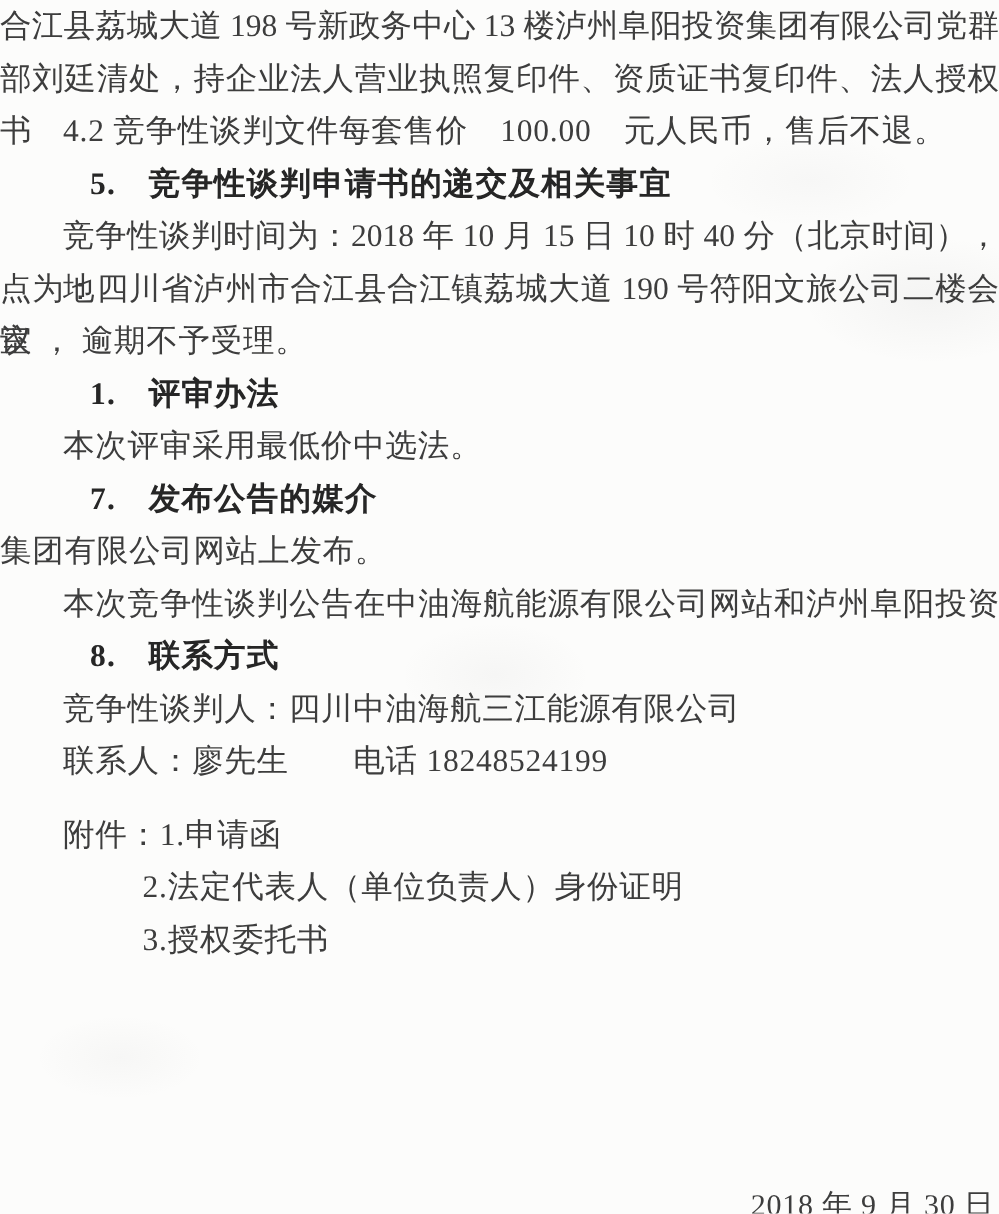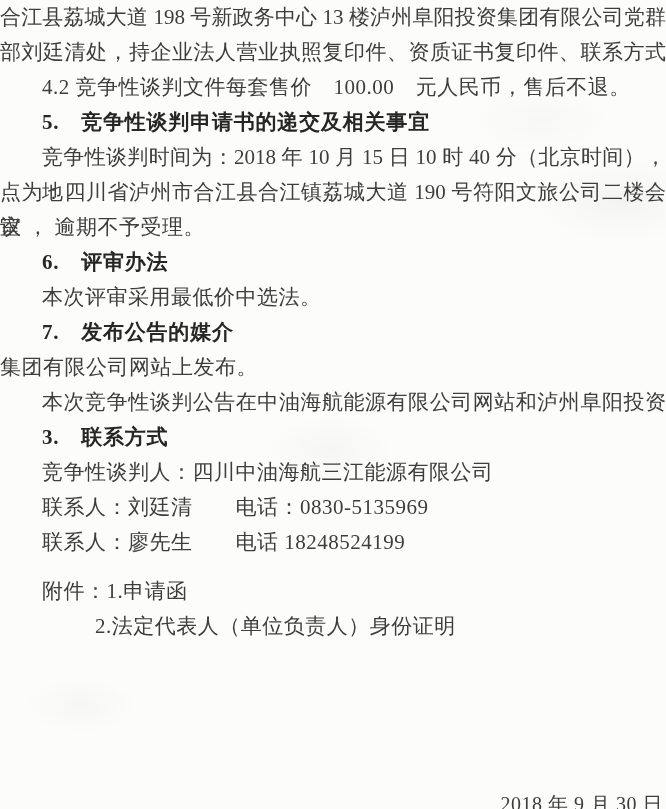--- a/index.html
+++ b/index.html
@@ -41,20 +41,21 @@
   .line.justify {
     letter-spacing: 0;
     white-space: normal;
     text-align: justify;
     text-align-last: justify;
   }
   .line.heading {
     font-weight: bold;
     color: var(--heading, #262626);
     letter-spacing: 0.8px;
+    margin-left: 18px;
   }
   .indent-0 { padding-left: 0; }
   .indent-1 { padding-left: 42px; }
   .indent-1.justify { padding-left: 42px; width: 624px; }
   .indent-2 { padding-left: 95px; }
   .gap-before { margin-top: 14px; }
   .date-line {
     position: absolute;
     top: 771px;
     right: 3px;
@@ -66,32 +67,32 @@
     text-align: right;
     margin-top: 16px;
   }
 </style>
 </head>
 <body style="--background: #fcfcfb; --text: #3d3d3d; --heading: #262626;">
 
 <div class="page">
   <div class="content" id="doc-body">
       <div class="line indent-0 justify">合江县荔城大道 198 号新政务中心 13 楼泸州阜阳投资集团有限公司党群</div>
-      <div class="line indent-0 justify">部刘廷清处，持企业法人营业执照复印件、资质证书复印件、联系方式</div>
+      <div class="line indent-0 justify">部刘廷清处，持企业法人营业执照复印件、资质证书复印件、法人授权书</div>
       <div class="line indent-1">4.2 竞争性谈判文件每套售价　100.00　元人民币，售后不退。</div>
       <div class="line indent-1 heading">5.　竞争性谈判申请书的递交及相关事宜</div>
       <div class="line indent-1 justify">竞争性谈判时间为：2018 年 10 月 15 日 10 时 40 分（北京时间），地</div>
       <div class="line indent-0 justify">点为：四川省泸州市合江县合江镇荔城大道 190 号符阳文旅公司二楼会议</div>
       <div class="line indent-0">室 ， 逾期不予受理。</div>
-      <div class="line indent-1 heading">6.　评审办法</div>
+      <div class="line indent-1 heading">1.　评审办法</div>
       <div class="line indent-1">本次评审采用最低价中选法。</div>
       <div class="line indent-1 heading">7.　发布公告的媒介</div>
       <div class="line indent-0">集团有限公司网站上发布。</div>
       <div class="line indent-1 justify">本次竞争性谈判公告在中油海航能源有限公司网站和泸州阜阳投资</div>
-      <div class="line indent-1 heading">3.　联系方式</div>
+      <div class="line indent-1 heading">8.　联系方式</div>
       <div class="line indent-1">竞争性谈判人：四川中油海航三江能源有限公司</div>
-      <div class="line indent-1">联系人：刘廷清　　电话：0830-5135969</div>
       <div class="line indent-1">联系人：廖先生　　电话 18248524199</div>
       <div class="line indent-1 gap-before">附件：1.申请函</div>
       <div class="line indent-2">2.法定代表人（单位负责人）身份证明</div>
+      <div class="line indent-2">3.授权委托书</div>
     </div>
   <div class="date-line">2018 年 9 月 30 日</div>
 </div>
 
 </body></html>

